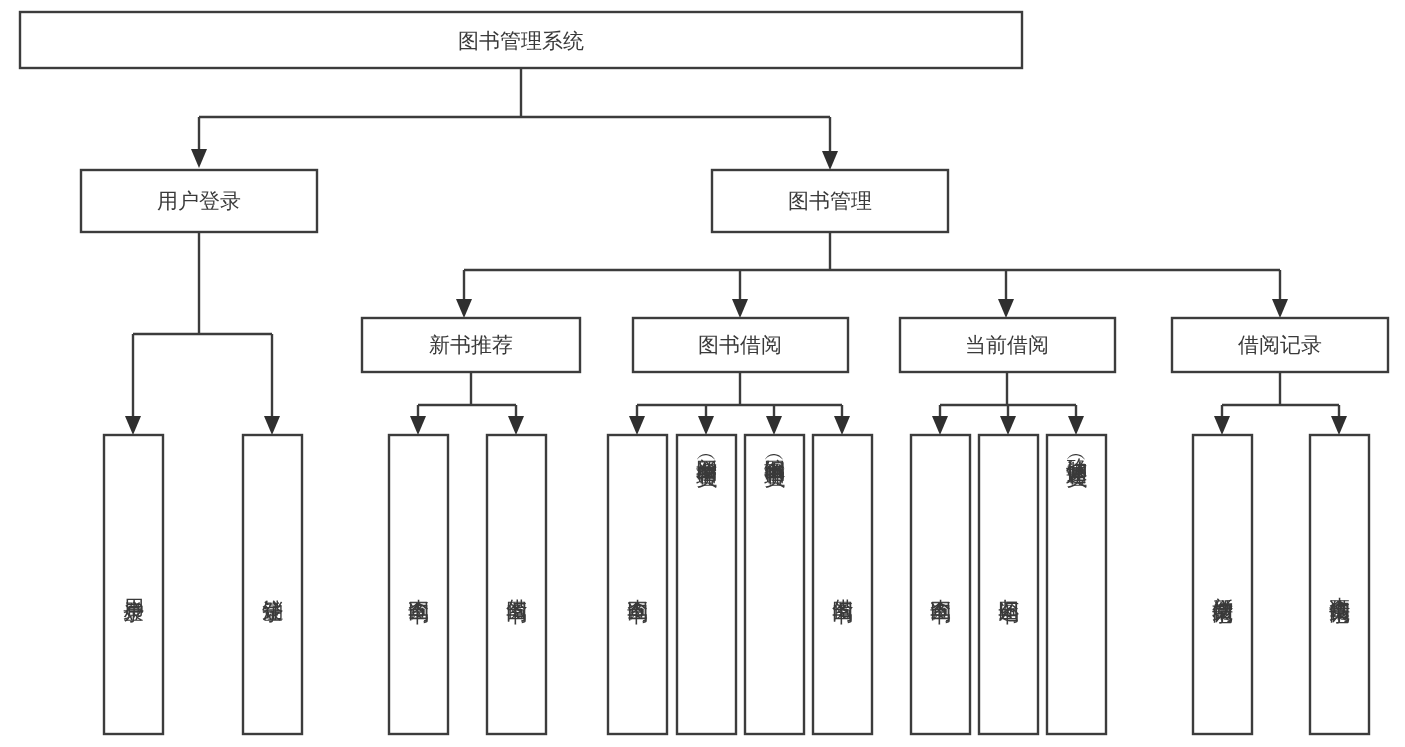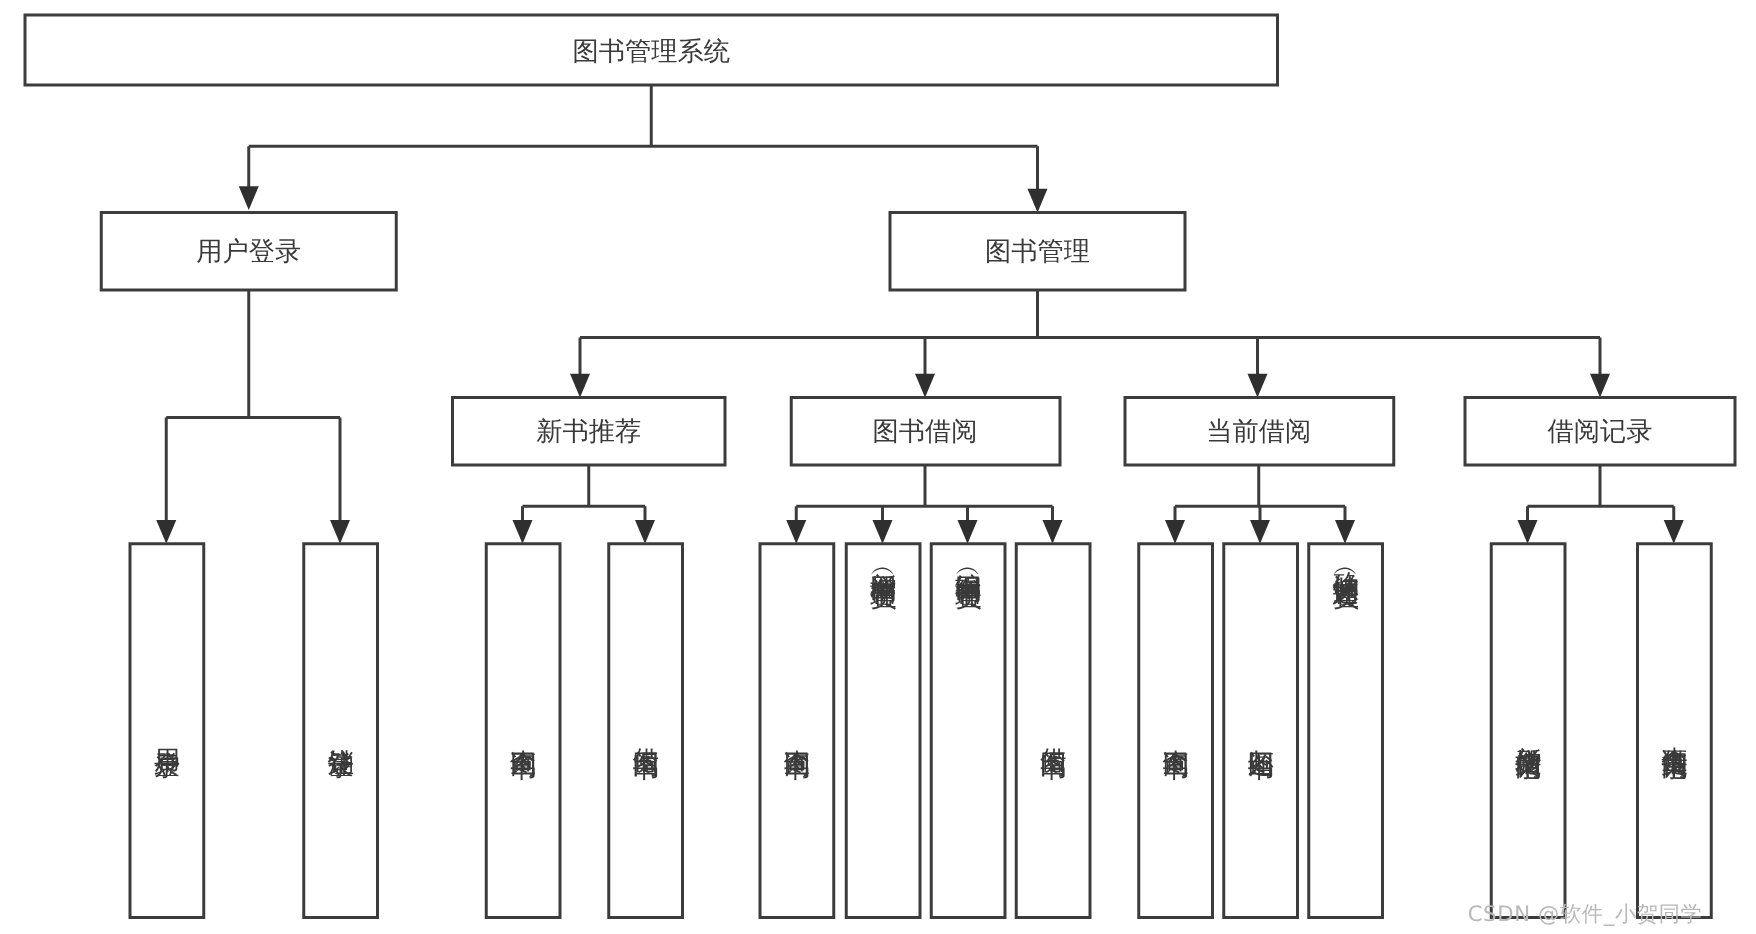--- a/index.html
+++ b/index.html
@@ -257,14 +257,13 @@
     <span class="vert-text" style="margin-top:6px;">确认归还（管理员）</span>
   </div>
 
   <div class="vert-text-wrap" style="left:1193px; top:435px; width:59px; height:299px;">
     <span class="vert-text">新增借阅记录</span>
   </div>
   <div class="vert-text-wrap" style="left:1310px; top:435px; width:59px; height:299px;">
     <span class="vert-text">查询借阅记录</span>
   </div>
 
-  <div class="watermark">CSDN @软件_小贺同学</div>
 </div>
 
 </body></html>

